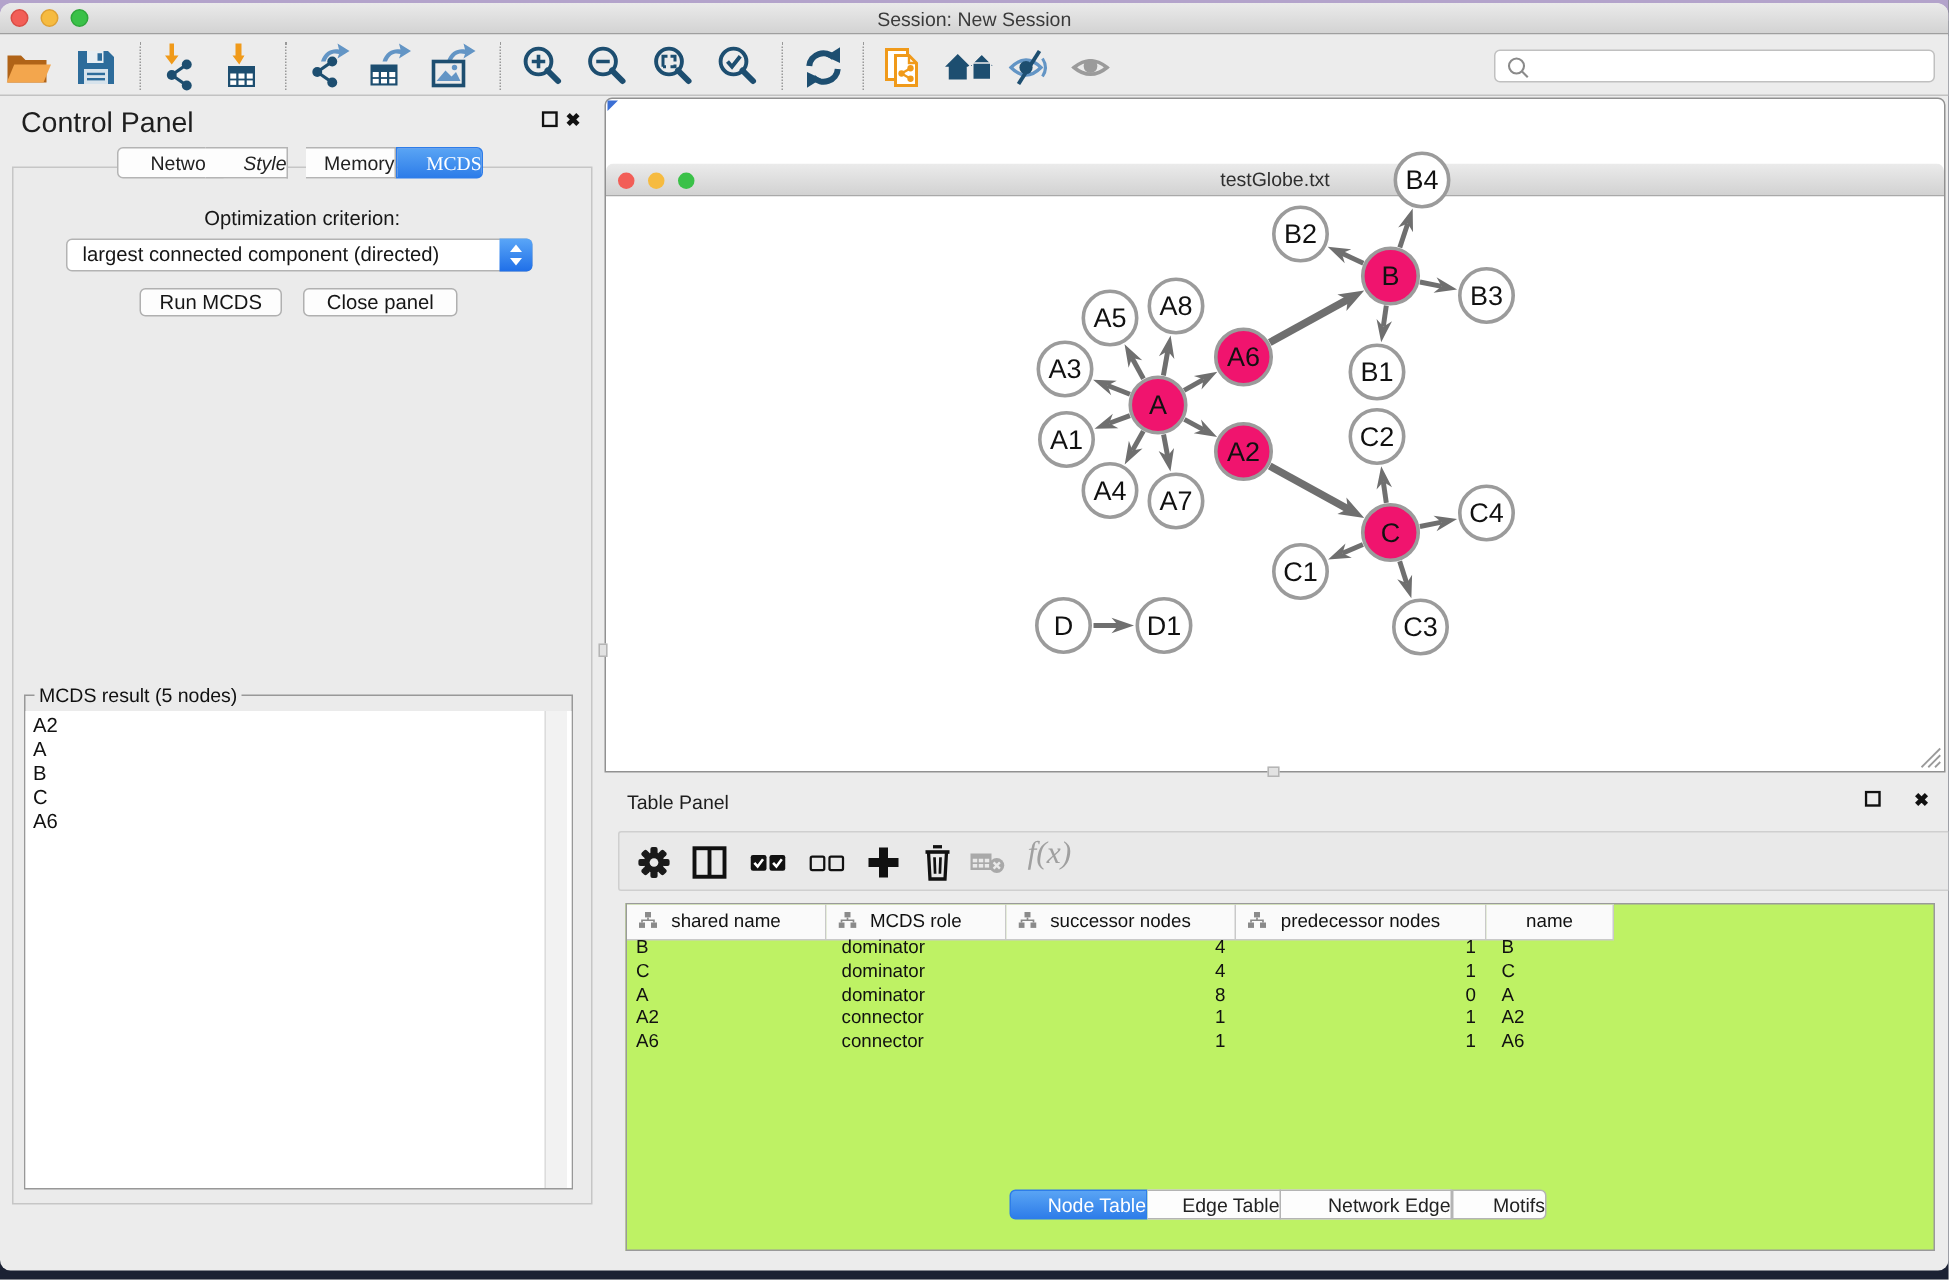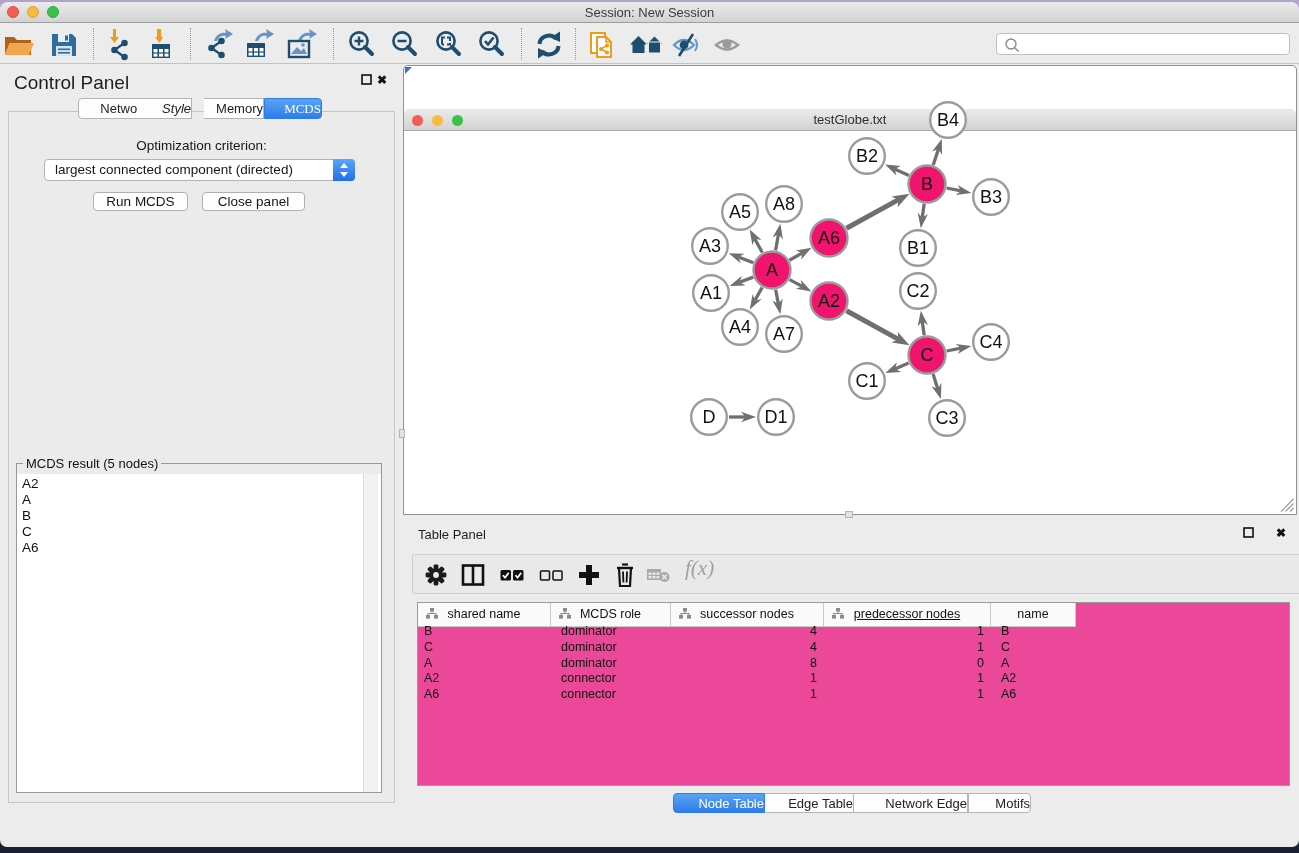--- a/index.html
+++ b/index.html
@@ -41,21 +41,21 @@
 
 #netwin { left:403px; top:63px; width:894px; height:450px; background:#fff; border:1px solid #919191; border-radius:5px 5px 0 0; }
 #net-titlebar { position:absolute; left:0; top:0; width:892px; height:22px; background:linear-gradient(#ebebeb,#d2d2d2); border-bottom:1px solid #a9a9a9; border-radius:5px 5px 0 0;margin-top:43px; }
 #net-titlebar .t1 { left:8px; top:5.5px; width:11px; height:11px; background:#f25e57; }
 #net-titlebar .t2 { left:28px; top:5.5px; width:11px; height:11px; background:#f6bb40; }
 #net-titlebar .t3 { left:48px; top:5.5px; width:11px; height:11px; background:#3ac148; }
 #net-title { width:100%; text-align:center; font-size:13px; color:#2e2e2e; line-height:22px; }
 
 #tp-title { left:418px; top:525px; font-size:13px; color:#1e1e1e; }
 #tp-toolbar { left:412px; top:552px; width:1056px; height:40px; background:#e9e9e9; border:1px solid #cfcfcf; border-radius:2px;padding-left:43px; }
-#table { left:417px; top:600px; width:873px; height:184px; background:#ec4899; border:1px solid #9a9a9a; }
+#table { left:417px; top:600px; width:873px; height:232px; background:#bef264; border:1px solid #9a9a9a; }
 .th { position:absolute; top:0; height:23px; background:#fafafa; border-right:1px solid #c9c9c9; font-size:12.5px; color:#111; text-align:center; line-height:23px; }
 #thead-line { position:absolute; left:0; top:23px; width:658px; height:0; border-top:1px solid #c9c9c9; }
 .tr { position:absolute; font-size:12.5px; color:#111; height:15.8px; line-height:15.8px; }
 
 #bottabs { left:673px; top:791px; }
 
 #net-grip { position:absolute; right:2px; bottom:2px; }
 </style></head>
 <body>
 <div id="desktop-top" class="abs"></div>
@@ -393,21 +393,21 @@
             </g>
           </svg></span>MCDS role</div>
 <div class="th" style="left:253px;width:153px;"><span style="position:absolute;left:8px;top:0"><svg width="12" height="11" viewBox="0 0 12 11" style="vertical-align:-1px">
             <g fill="#8a8a8a">
               <rect x="4" y="0" width="4" height="3.6"></rect>
               <rect x="0" y="7" width="4" height="3.6"></rect>
               <rect x="8" y="7" width="4" height="3.6"></rect>
               <path d="M6 3.6 V5.5 M2 7 V5.5 H10 V7" stroke="#8a8a8a" fill="none" stroke-width="1.1"></path>
             </g>
           </svg></span>successor nodes</div>
-<div class="th" style="left:406px;width:167px;text-decoration:underline;"><span style="position:absolute;left:8px;top:0"><svg width="12" height="11" viewBox="0 0 12 11" style="vertical-align:-1px">
+<div class="th" style="left:406px;width:167px;"><span style="position:absolute;left:8px;top:0"><svg width="12" height="11" viewBox="0 0 12 11" style="vertical-align:-1px">
             <g fill="#8a8a8a">
               <rect x="4" y="0" width="4" height="3.6"></rect>
               <rect x="0" y="7" width="4" height="3.6"></rect>
               <rect x="8" y="7" width="4" height="3.6"></rect>
               <path d="M6 3.6 V5.5 M2 7 V5.5 H10 V7" stroke="#8a8a8a" fill="none" stroke-width="1.1"></path>
             </g>
           </svg></span>predecessor nodes</div>
 <div class="th" style="left:573px;width:85px;">name</div>
 <div id="thead-line"></div>
 <div class="tr" style="left:6px;top:21.0px;">B</div>

